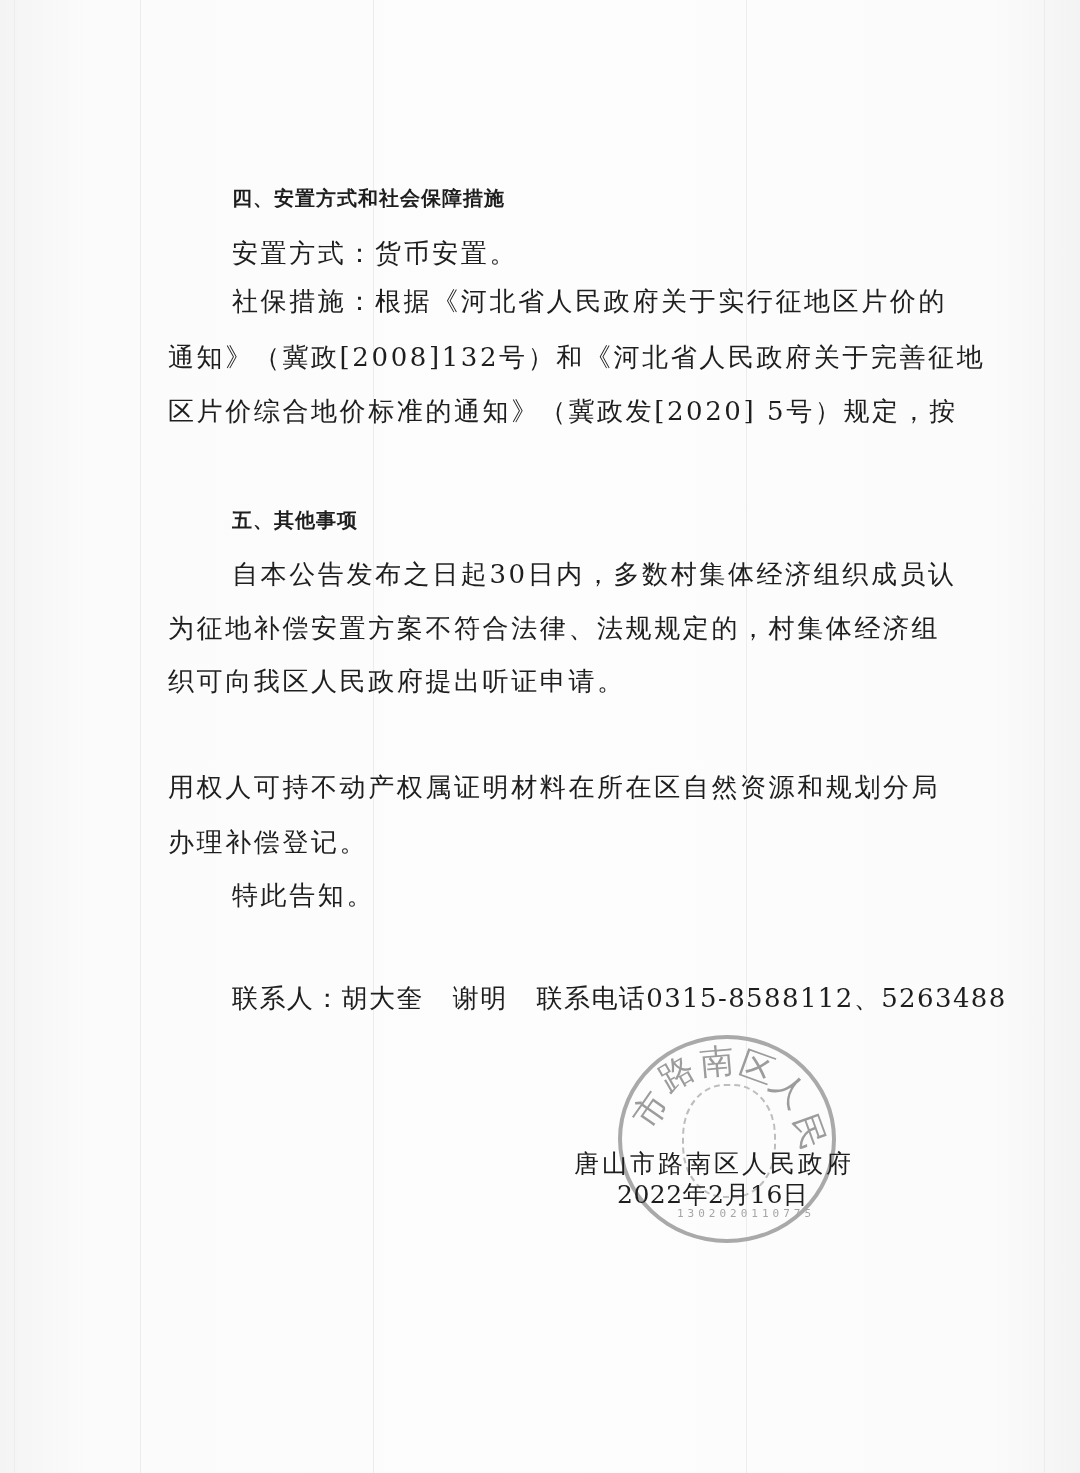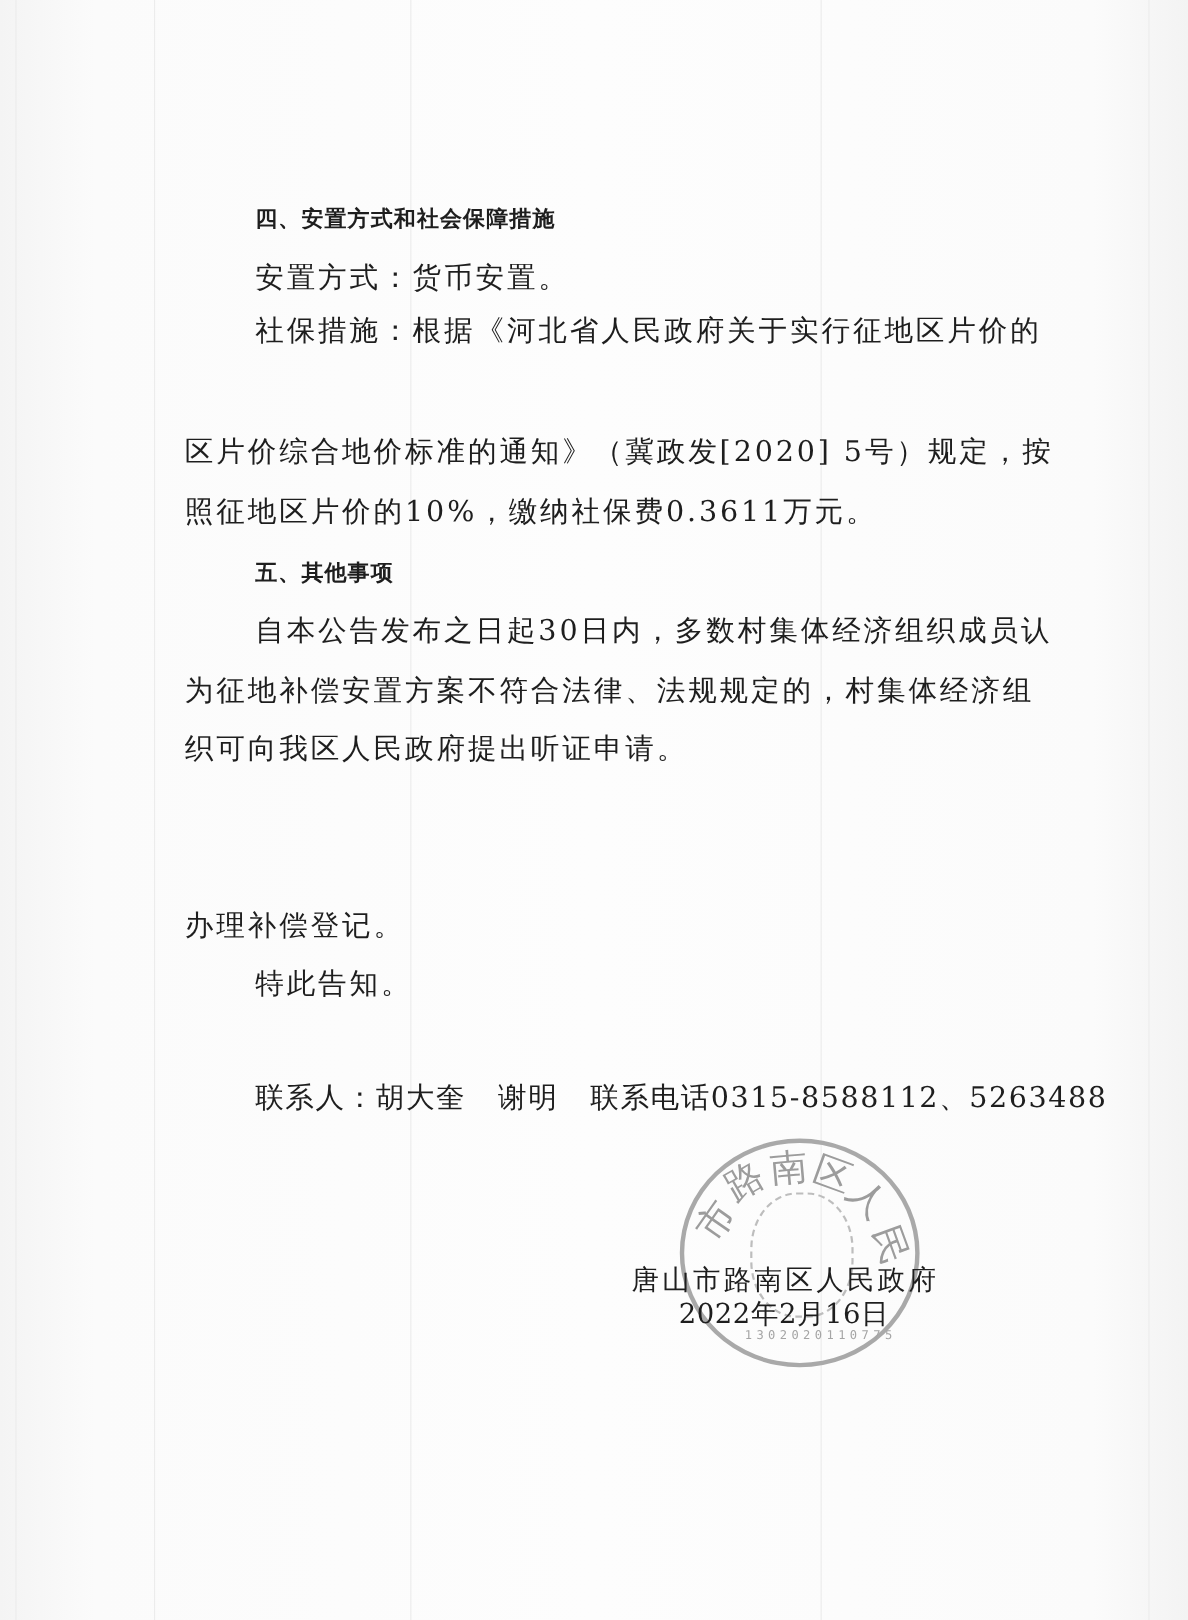--- a/index.html
+++ b/index.html
@@ -29,28 +29,29 @@
 <div class="page">
   <div class="fold" style="left:14px"></div>
   <div class="fold" style="left:140px"></div>
   <div class="fold" style="left:373px"></div>
   <div class="fold" style="left:746px"></div>
   <div class="fold" style="left:1044px"></div>
 
   <div class="line ind heading" style="top:182px">四、安置方式和社会保障措施</div>
   <div class="line ind" style="top:237px">安置方式：货币安置。</div>
   <div class="line ind" style="top:285px">社保措施：根据《河北省人民政府关于实行征地区片价的</div>
+  <div class="line" style="top:341px">通知》（冀政[2008]132号）和《河北省人民政府关于完善征地</div>
   <div class="line" style="top:395px">区片价综合地价标准的通知》（冀政发[2020] 5号）规定，按</div>
-  <div class="line" style="top:450px">照征地区片价的10%，缴纳社保费0.3611万元。</div>
 
   <div class="line ind heading" style="top:504px">五、其他事项</div>
   <div class="line ind" style="top:558px">自本公告发布之日起30日内，多数村集体经济组织成员认</div>
   <div class="line" style="top:612px">为征地补偿安置方案不符合法律、法规规定的，村集体经济组</div>
   <div class="line" style="top:665px">织可向我区人民政府提出听证申请。</div>
 
+  <div class="line" style="top:771px">用权人可持不动产权属证明材料在所在区自然资源和规划分局</div>
   <div class="line" style="top:826px">办理补偿登记。</div>
   <div class="line ind" style="top:879px">特此告知。</div>
 
   <div class="line ind" style="top:982px; letter-spacing:1.4px; white-space:pre">联系人：胡大奎   谢明   联系电话0315-8588112、5263488</div>
 
   <div class="seal">
     <div class="seal-inner"></div>
     <span class="seal-arc" style="left:12px; top:48px; transform:rotate(-55deg)">市</span>
     <span class="seal-arc" style="left:38px; top:12px; transform:rotate(-30deg)">路</span>
     <span class="seal-arc" style="left:78px; top:0px; transform:rotate(-5deg)">南</span>

